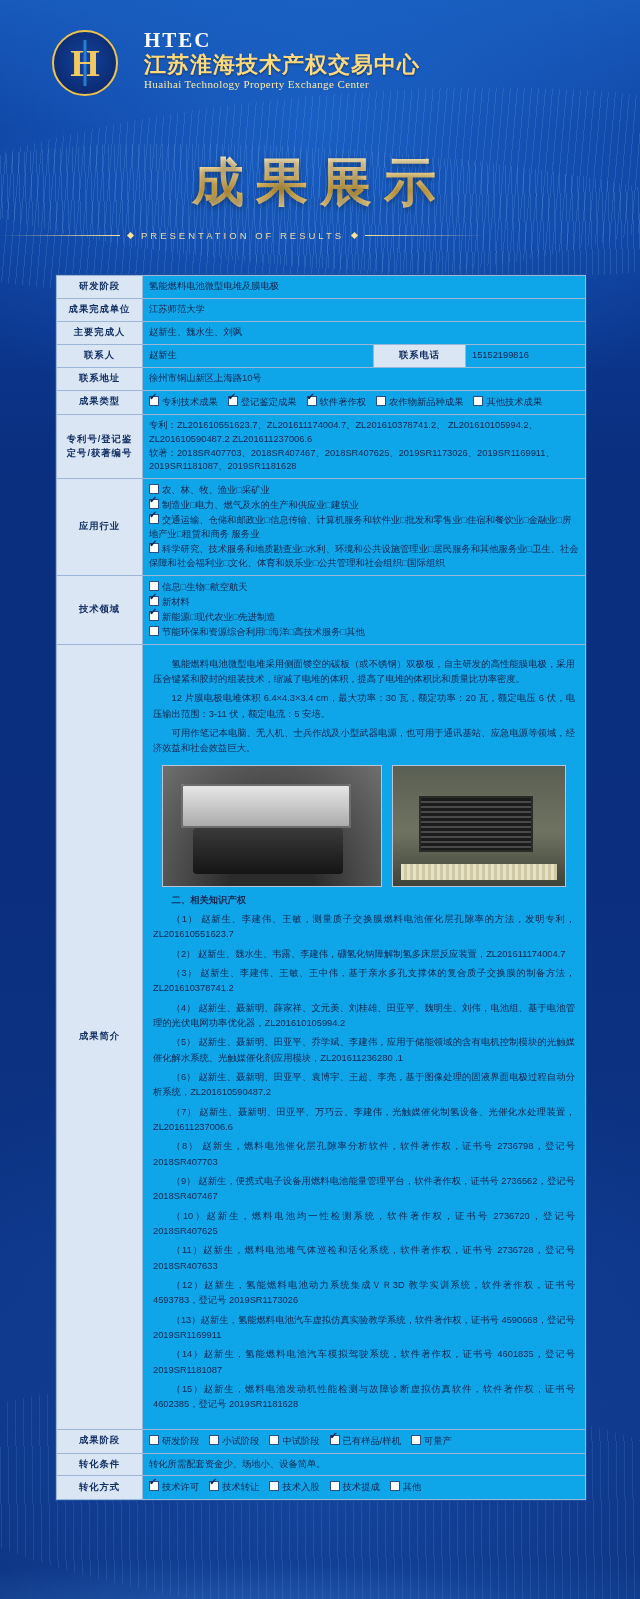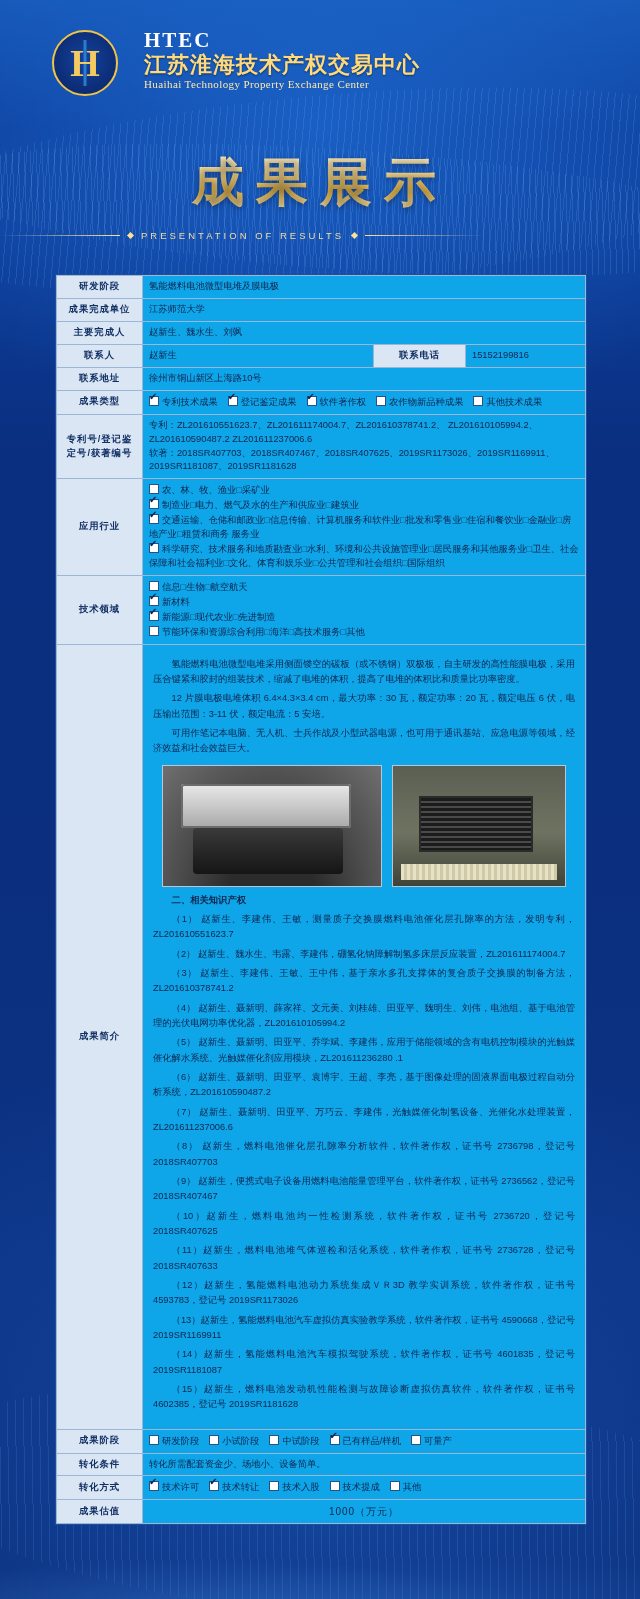--- a/index.html
+++ b/index.html
@@ -238,20 +238,16 @@
     <tr>
       <td class="lbl">转化条件</td>
       <td class="val" colspan="3">转化所需配套资金少、场地小、设备简单。</td>
     </tr>
     <tr>
       <td class="lbl">转化方式</td>
       <td class="val" colspan="3">
         <div id="mode-opts"><span class="opt"><span class="cb on"></span><span>技术许可</span></span><span class="opt"><span class="cb on"></span><span>技术转让</span></span><span class="opt"><span class="cb"></span><span>技术入股</span></span><span class="opt"><span class="cb"></span><span>技术提成</span></span><span class="opt"><span class="cb"></span><span>其他</span></span></div>
       </td>
     </tr>
-    <tr>
-      <td class="lbl">成果估值</td>
-      <td class="val estimate" colspan="3">1000（万元）</td>
-    </tr>
   </tbody>
       </table>
   </div>
 </div>
 
 </body></html>

